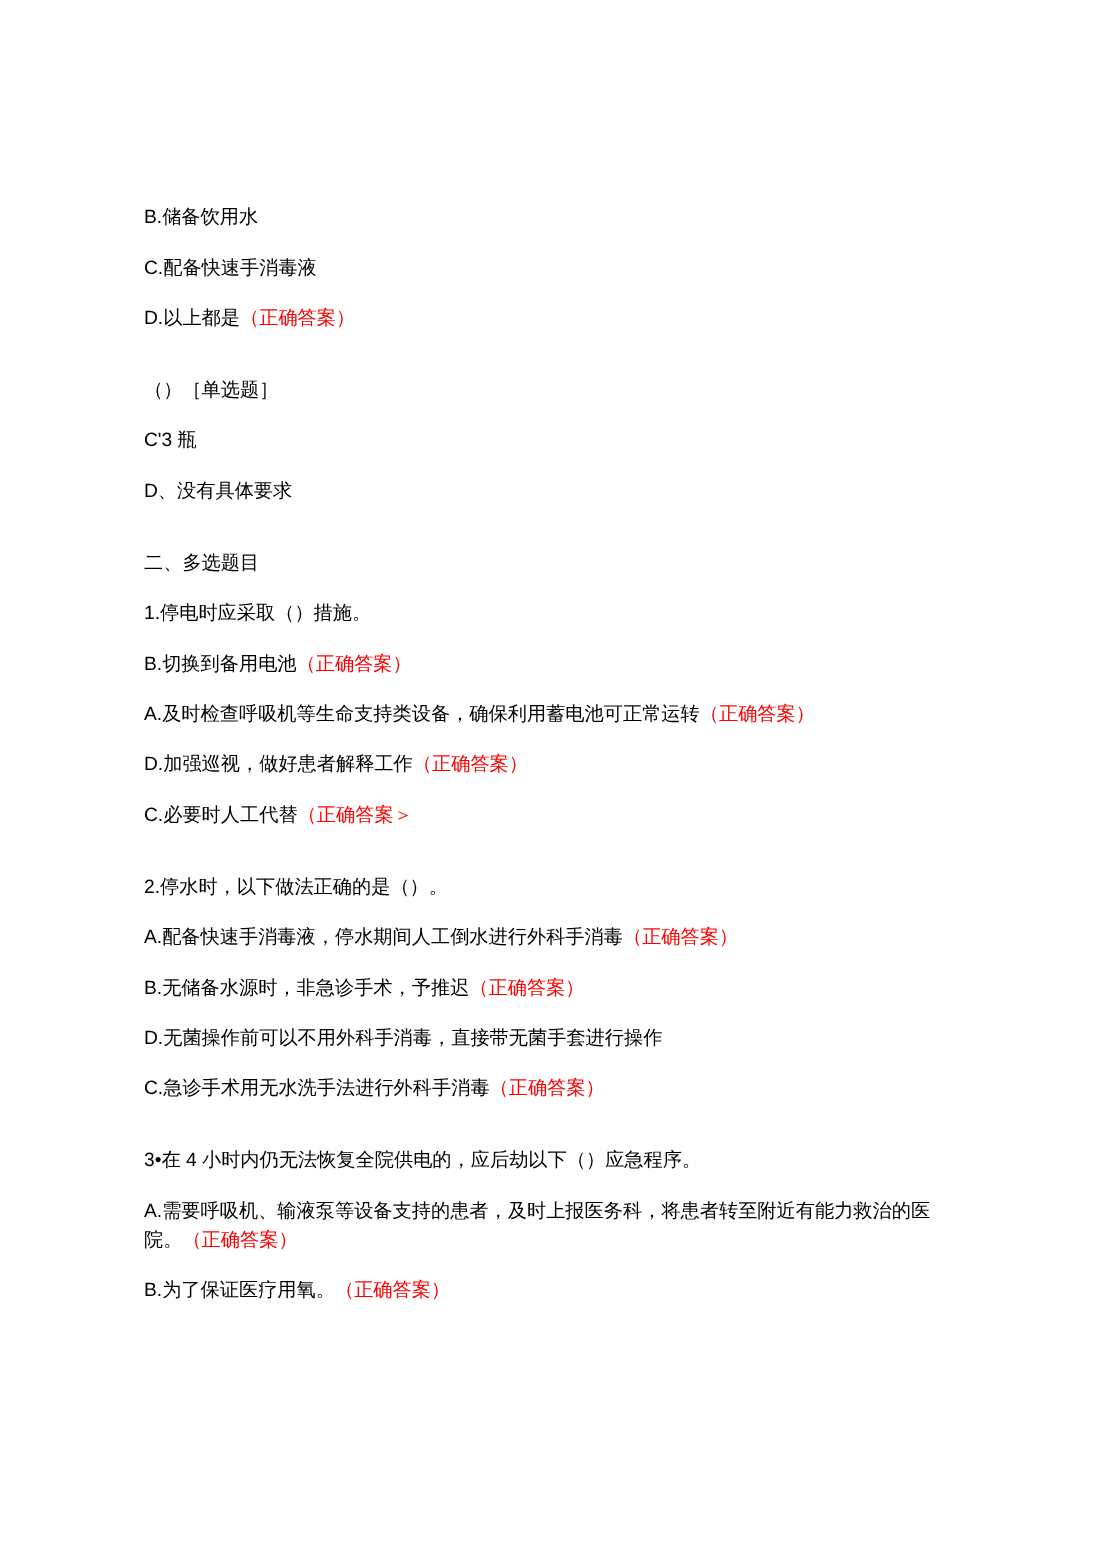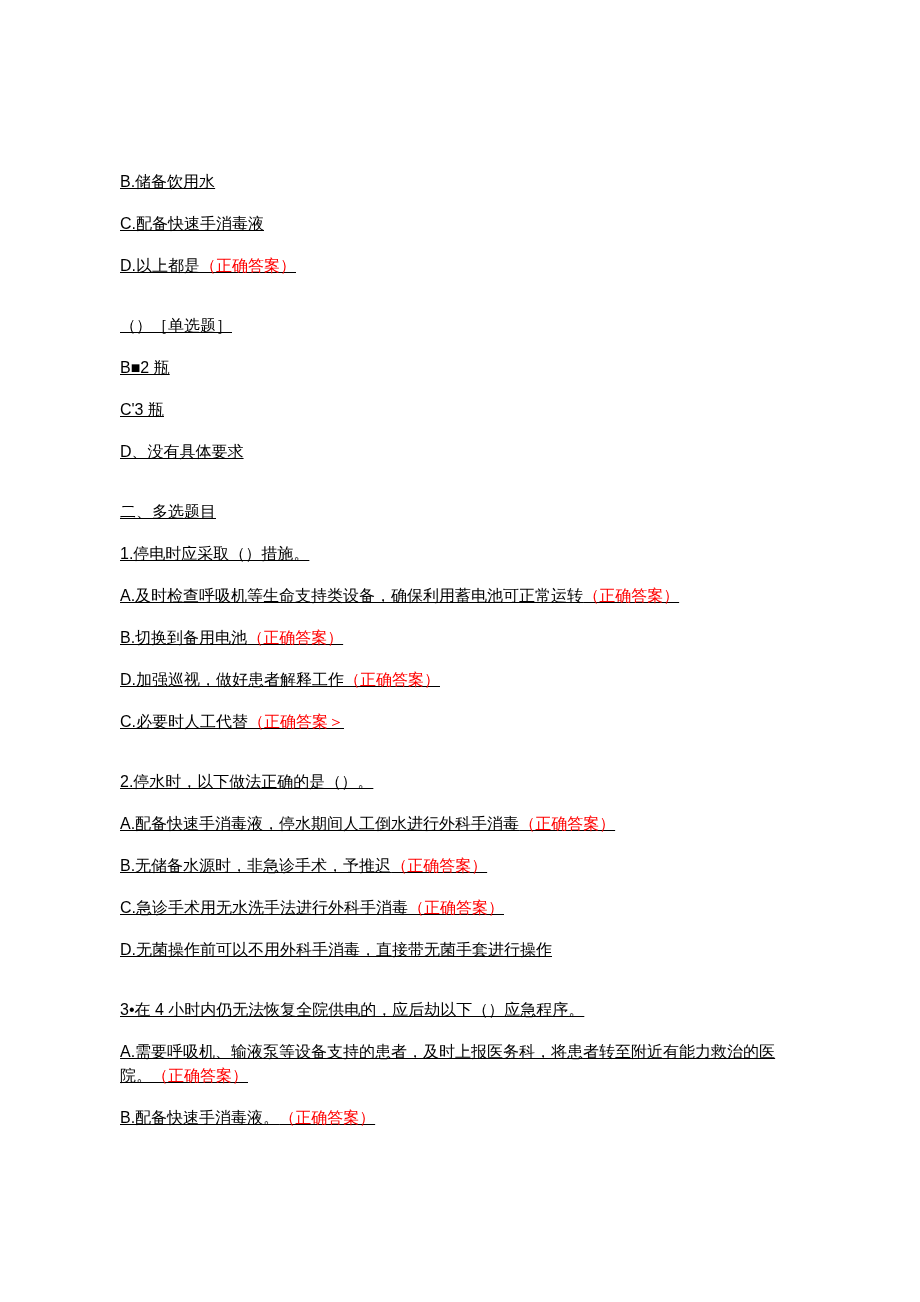--- a/index.html
+++ b/index.html
@@ -12,21 +12,20 @@
     line-height: 1.5;
   }
   .page {
     width: 920px;
     min-height: 1302px;
     padding: 170px 120px 120px 120px;
     box-sizing: border-box;
   }
   .line {
     margin-bottom: 18px;
-    text-decoration: underline;
   }
   .correct {
     color: #ff0000;
   }
   .section-gap {
     height: 18px;
   }
 </style>
 </head>
 <body>
@@ -35,59 +34,58 @@
 
   <div class="line">B.储备饮用水</div>
   <div class="line">C.配备快速手消毒液</div>
   <div class="line">
     <span>D.以上都是</span><span class="correct">（正确答案）</span>
   </div>
 
   <div class="section-gap"></div>
 
   <div class="line">（）［单选题］</div>
-  <div class="line">B■2 瓶</div>
   <div class="line">C'3 瓶</div>
   <div class="line">D、没有具体要求</div>
 
   <div class="section-gap"></div>
 
   <div class="line">二、多选题目</div>
 
   <div class="line">1.停电时应采取（）措施。</div>
   <div class="line">
-    <span>A.及时检查呼吸机等生命支持类设备，确保利用蓄电池可正常运转</span><span class="correct">（正确答案）</span>
+    <span>B.切换到备用电池</span><span class="correct">（正确答案）</span>
   </div>
   <div class="line">
-    <span>B.切换到备用电池</span><span class="correct">（正确答案）</span>
+    <span>A.及时检查呼吸机等生命支持类设备，确保利用蓄电池可正常运转</span><span class="correct">（正确答案）</span>
   </div>
   <div class="line">
     <span>D.加强巡视，做好患者解释工作</span><span class="correct">（正确答案）</span>
   </div>
   <div class="line">
     <span>C.必要时人工代替</span><span class="correct">（正确答案＞</span>
   </div>
 
   <div class="section-gap"></div>
 
   <div class="line">2.停水时，以下做法正确的是（）。</div>
   <div class="line">
     <span>A.配备快速手消毒液，停水期间人工倒水进行外科手消毒</span><span class="correct">（正确答案）</span>
   </div>
   <div class="line">
     <span>B.无储备水源时，非急诊手术，予推迟</span><span class="correct">（正确答案）</span>
   </div>
+  <div class="line">D.无菌操作前可以不用外科手消毒，直接带无菌手套进行操作</div>
   <div class="line">
     <span>C.急诊手术用无水洗手法进行外科手消毒</span><span class="correct">（正确答案）</span>
   </div>
-  <div class="line">D.无菌操作前可以不用外科手消毒，直接带无菌手套进行操作</div>
 
   <div class="section-gap"></div>
 
   <div class="line">3•在 4 小时内仍无法恢复全院供电的，应后劫以下（）应急程序。</div>
   <div class="line">
     <span>A.需要呼吸机、输液泵等设备支持的患者，及时上报医务科，将患者转至附近有能力救治的医院。</span><span class="correct">（正确答案）</span>
   </div>
   <div class="line">
-    <span>B.配备快速手消毒液。</span><span class="correct">（正确答案）</span>
+    <span>B.为了保证医疗用氧。</span><span class="correct">（正确答案）</span>
   </div>
 
 </div>
 
 </body></html>

